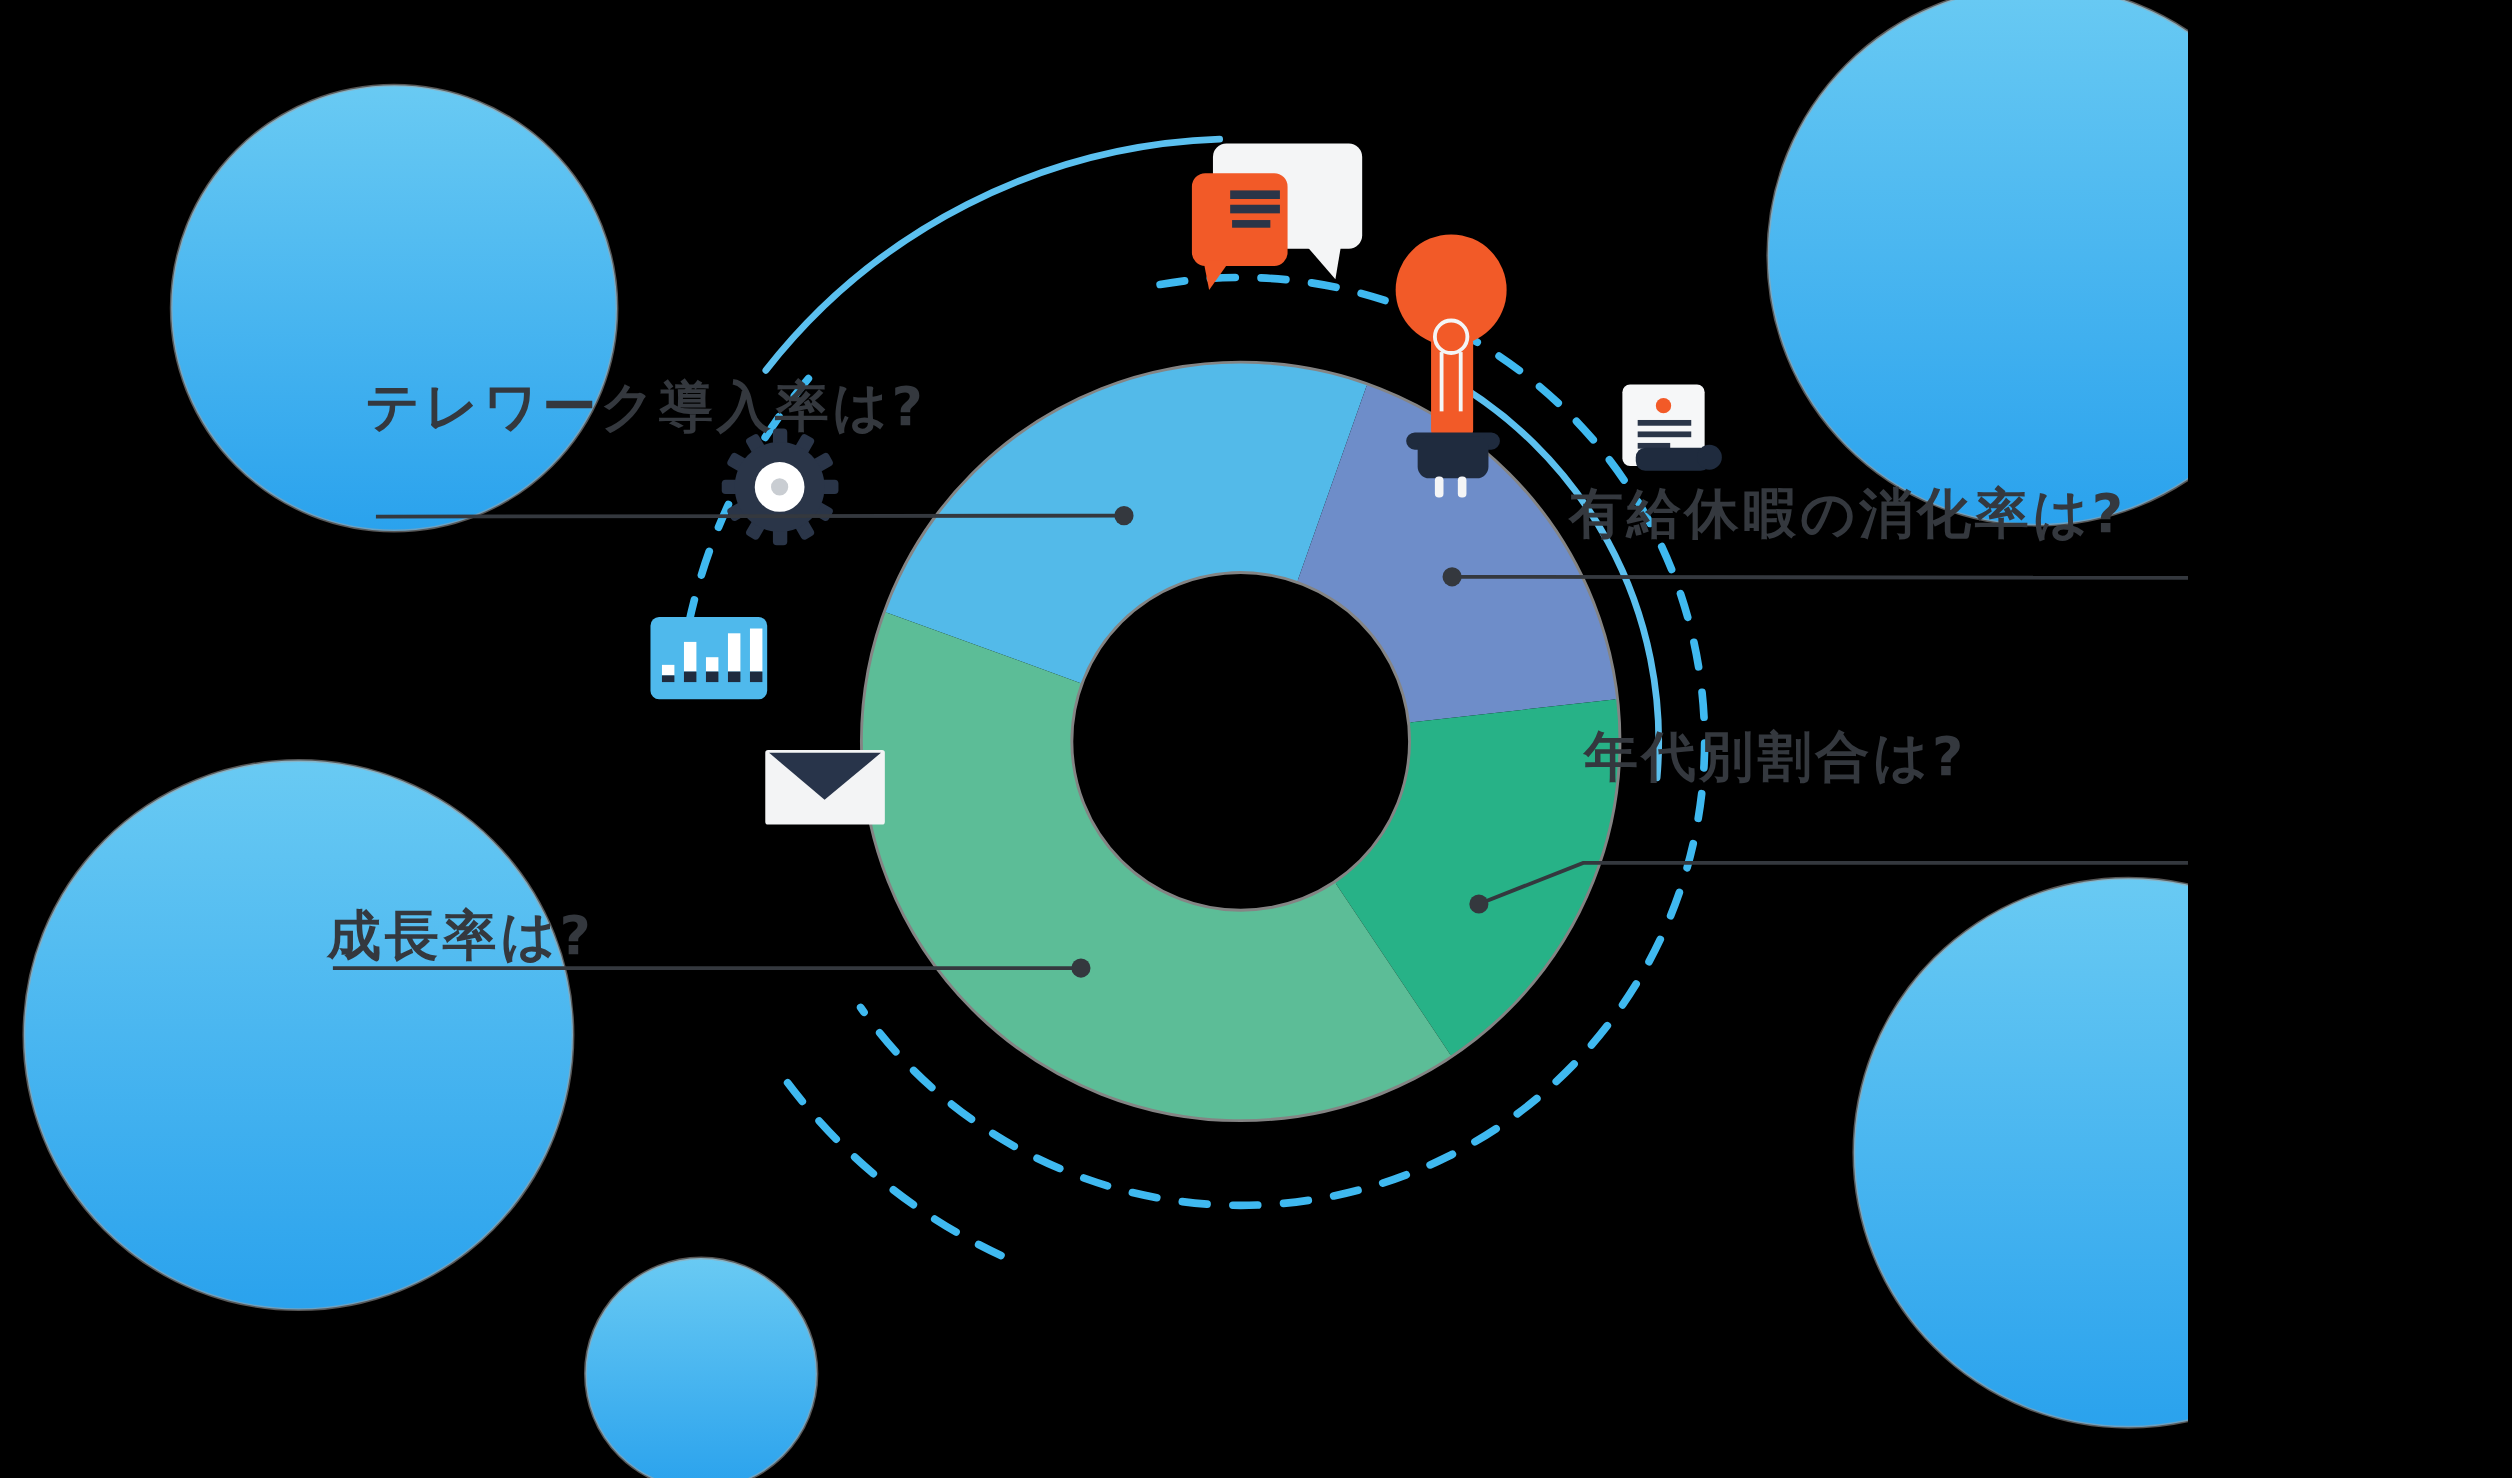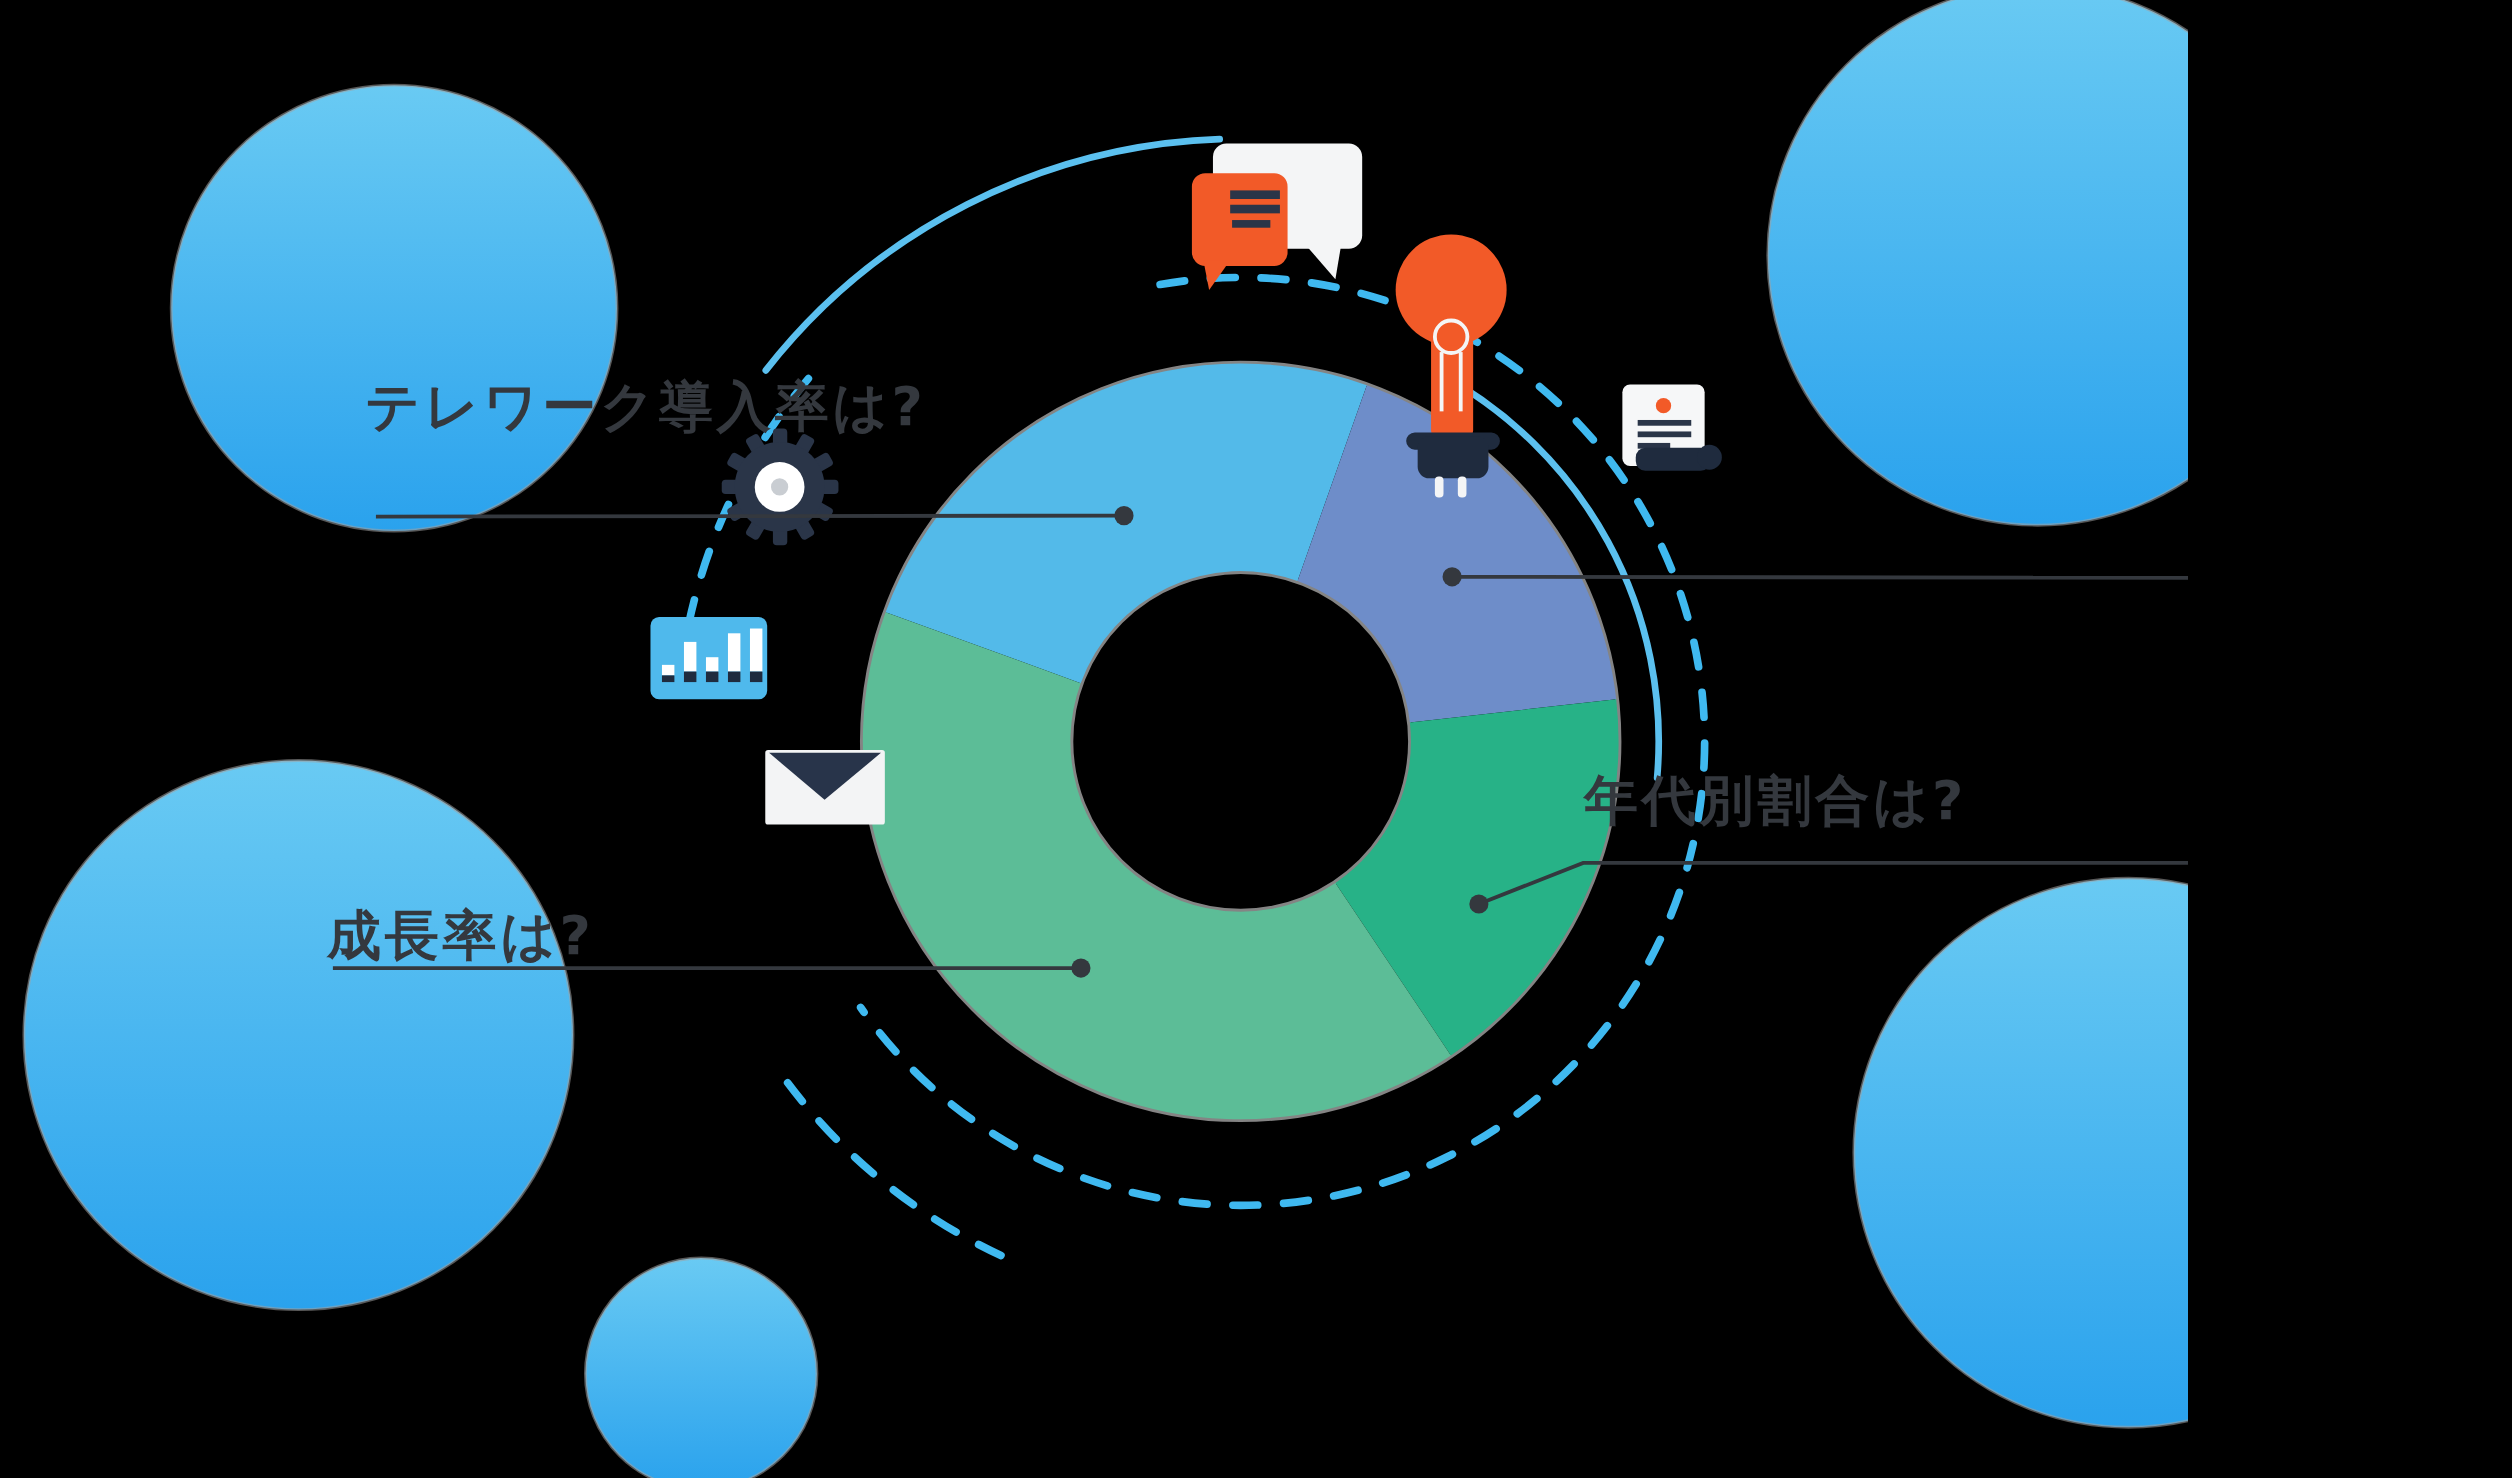--- a/index.html
+++ b/index.html
@@ -7,21 +7,21 @@
     position:relative;width:2188px;height:1478px;background:#000000;
     overflow:hidden;font-family:"DejaVu Sans","Liberation Sans",sans-serif;
   }
   .stage svg{position:absolute;left:0;top:0;}
   .seg-label{
     position:absolute;font-size:54px;font-weight:700;color:#34383E;
     letter-spacing:3.8px;white-space:nowrap;line-height:1.0;
   }
   .lbl-telework{left:365px;top:380px;}
   .lbl-paidleave{left:1569px;top:487px;}
-  .lbl-age{left:1584px;top:774px;text-align:right;}
+  .lbl-age{left:1584px;top:730px;text-align:right;}
   .lbl-growth{left:327px;top:909px;}
   
   .navy{fill:#2A3548;}
   .navy-dark{fill:#1F2B3E;}
   .orange{fill:#F25A28;}
   .whiteish{fill:#F4F5F6;}
   .icon-blue{fill:#4FB9EC;}
 </style>
 </head>
 <body>
@@ -144,16 +144,17 @@
         <polyline points="1518,603 2320,604" fill="none" stroke="#34383E" stroke-width="4"></polyline>
         <circle cx="1518" cy="603" r="10" fill="#34383E"></circle>
         <polyline points="1546,945 1655,902 2343,902" fill="none" stroke="#34383E" stroke-width="4"></polyline>
         <circle cx="1546" cy="945" r="10" fill="#34383E"></circle>
         <polyline points="1130,1012 348,1012" fill="none" stroke="#34383E" stroke-width="4"></polyline>
         <circle cx="1130" cy="1012" r="10" fill="#34383E"></circle>
       </g>
   </svg>
 
   <div class="seg-label lbl-telework">テレワーク導入率は?</div>
+  <div class="seg-label lbl-paidleave">有給休暇の消化率は?</div>
   <div class="seg-label lbl-age">年代別割合は?</div>
   <div class="seg-label lbl-growth">成長率は?</div>
 </div>
 
 
 </body></html>

